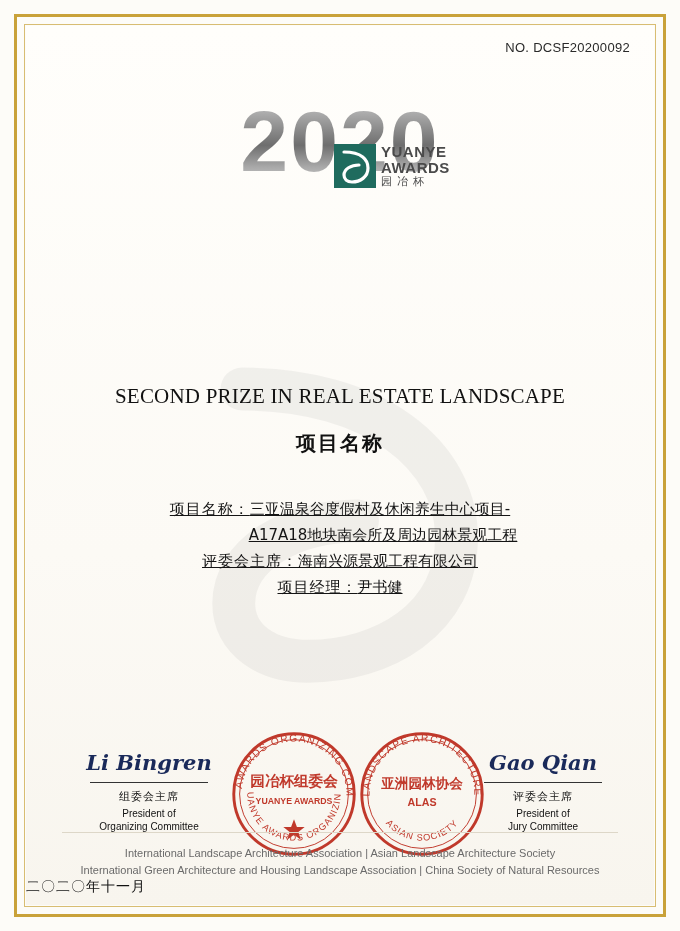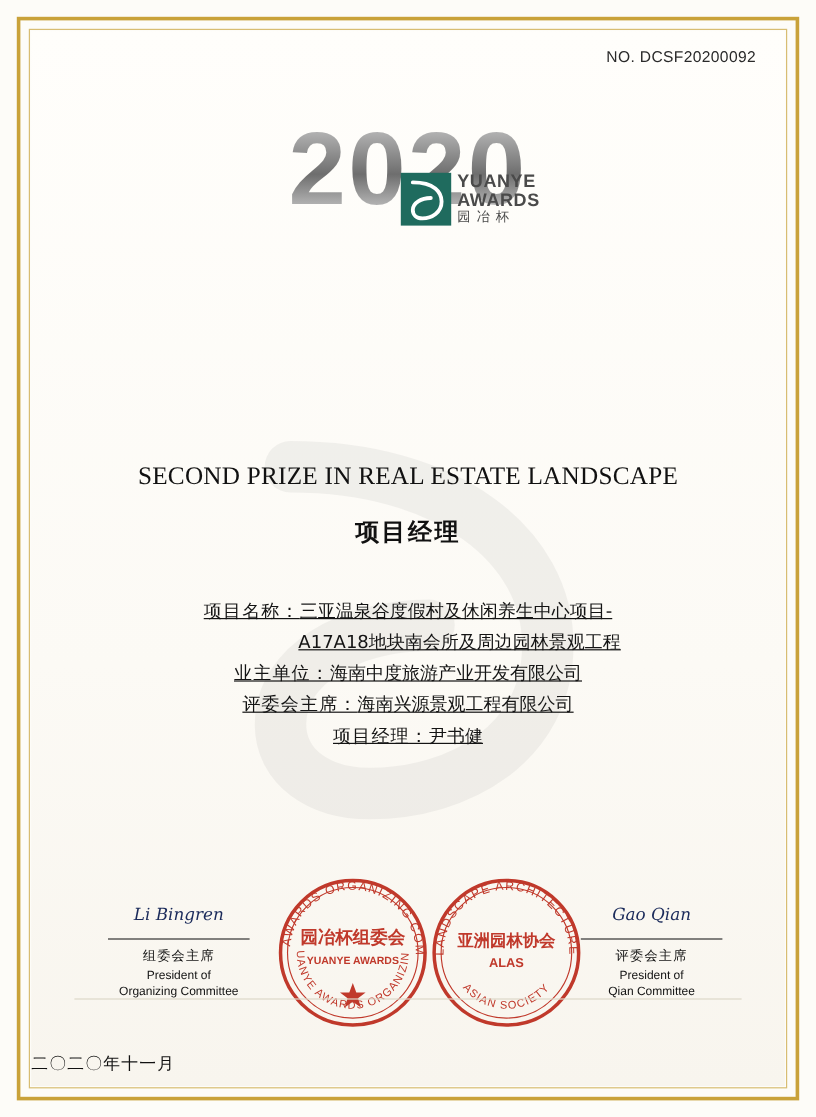--- a/index.html
+++ b/index.html
@@ -190,24 +190,25 @@
     position: absolute;
     right: 36px;
     top: 718px;
     width: 150px;
     text-align: center;
   }
   .sig-script {
     height: 38px;
     font-family: "DejaVu Serif", serif;
     font-style: italic;
-    font-size: 14px;
+    font-size: 21px;
     color: #1a2a5a;
     line-height: 38px;
     white-space: nowrap;
+    font-weight: bold;
   }
   .sig-rule {
     border-bottom: 1px solid #333;
     width: 118px;
     margin: 0 auto 6px auto;
   }
   .sig-cn {
     font-size: 11px;
     color: #111;
     letter-spacing: 1px;
@@ -284,31 +285,28 @@
           <div class="l1">YUANYE</div>
           <div class="l2">AWARDS</div>
           <div class="l3">园 冶 杯</div>
         </span>
       </div>
     </div>
 
 
     <div class="award-en">SECOND PRIZE IN REAL ESTATE LANDSCAPE</div>
 
-    <div class="award-sub">项目经理</div>
+    <div class="award-sub">项目名称</div>
 
     <div class="info">
       <div class="row">
         <span class="lbl">项目名称：</span><span>三亚温泉谷度假村及休闲养生中心项目-</span>
       </div>
       <div class="row row2">
         <span>A17A18地块南会所及周边园林景观工程</span>
-      </div>
-      <div class="row">
-        <span class="lbl">业主单位：</span><span>海南中度旅游产业开发有限公司</span>
       </div>
       <div class="row">
         <span class="lbl">评委会主席：</span><span>海南兴源景观工程有限公司</span>
       </div>
       <div class="row">
         <span class="lbl">项目经理：</span><span>尹书健</span>
       </div>
     </div>
 
     <div class="sig-left">
@@ -317,21 +315,21 @@
       <div class="sig-cn">组委会主席</div>
       <div class="sig-en">President of</div>
       <div class="sig-en">Organizing Committee</div>
     </div>
 
     <div class="sig-right">
       <div class="sig-script">Gao Qian</div>
       <div class="sig-rule"></div>
       <div class="sig-cn">评委会主席</div>
       <div class="sig-en">President of</div>
-      <div class="sig-en">Qian Committee</div>
+      <div class="sig-en">Jury Committee</div>
     </div>
 
     <svg class="seal seal-left" viewBox="0 0 140 140">
       <defs>
         <path id="arcTopL" d="M 16,70 A 54,54 0 0 1 124,70"></path>
         <path id="arcBotL" d="M 22,70 A 48,48 0 0 0 118,70"></path>
       </defs>
       <circle cx="70" cy="70" r="62" fill="none" stroke="#c0392b" stroke-width="3"></circle>
       <circle cx="70" cy="70" r="56" fill="none" stroke="#c0392b" stroke-width="1"></circle>
       <text font-size="10.5" fill="#c0392b" font-family="Liberation Sans, sans-serif" letter-spacing="1.2">
@@ -358,15 +356,19 @@
       <text font-size="9.5" fill="#c0392b" font-family="Liberation Sans, sans-serif" letter-spacing="1">
         <textPath href="#arcBotR" startOffset="50%" text-anchor="middle">ASIAN SOCIETY</textPath>
       </text>
       <text x="70" y="64" text-anchor="middle" font-size="14" fill="#c0392b" font-family="DejaVu Sans, sans-serif" font-weight="bold">亚洲园林协会</text>
       <text x="70" y="82" text-anchor="middle" font-size="11" fill="#c0392b" font-family="Liberation Sans, sans-serif" font-weight="bold">ALAS</text>
     </svg>
 
     <div class="date">二〇二〇年十一月</div>
 
     <div class="footer-rule"></div>
+    <div class="footer">
+      <div>International Landscape Architecture Association | Asian Landscape Architecture Society</div>
+      <div>International Green Architecture and Housing Landscape Association | China Society of Natural Resources</div>
+    </div>
 
   </div>
 </div>
 
 </body></html>

